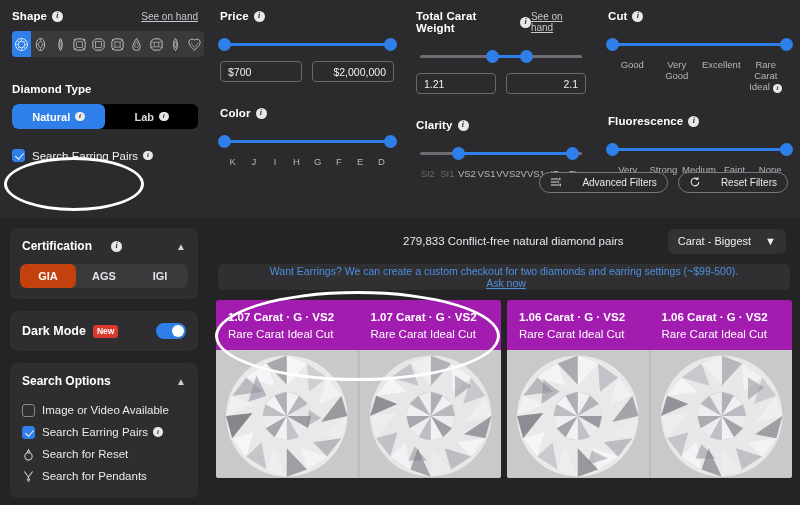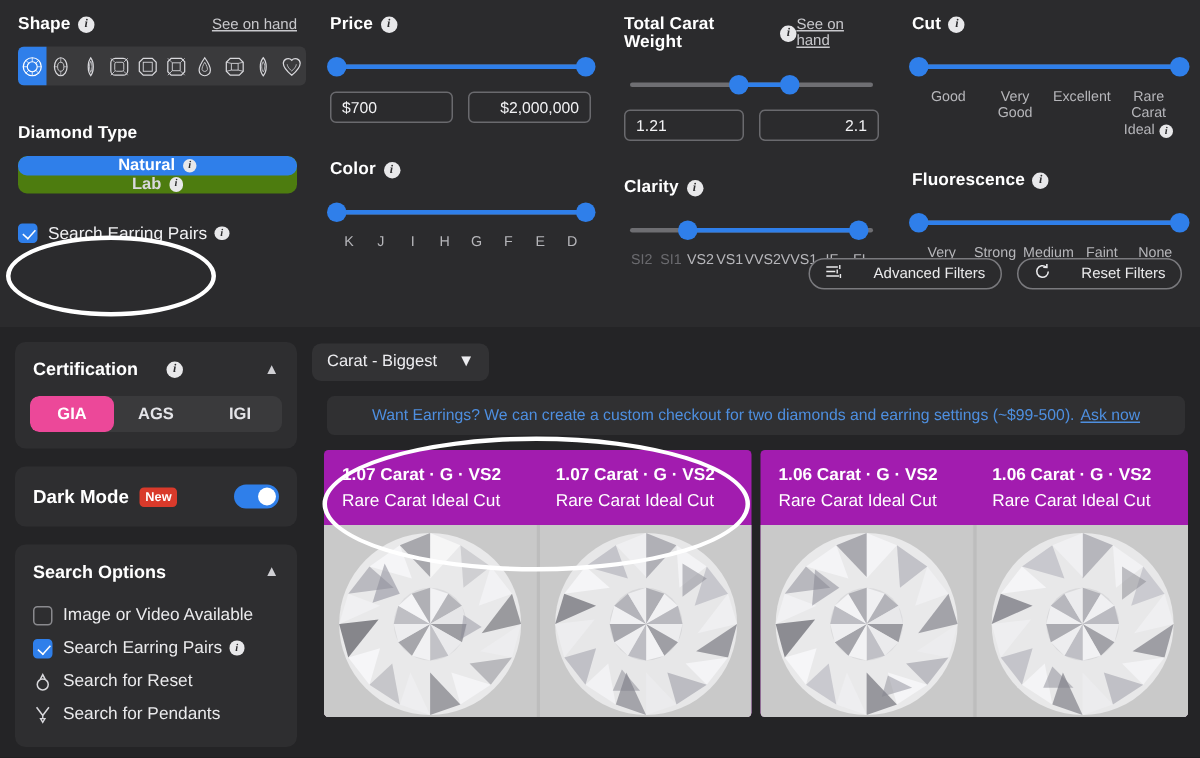--- a/index.html
+++ b/index.html
@@ -71,22 +71,22 @@
   .numrow { display:flex; gap:10px; margin-top:9px; }
   .numbox {
     flex:1; height:21px; border:1px solid #6a6a6e; border-radius:4px;
     background:#2b2b2d; color:#f2f2f4; font-size:10.5px;
     display:flex; align-items:center; padding:0 7px;
   }
   .numbox.right { justify-content:flex-end; }
 
   
   .seg {
-    margin-top:9px; display:flex; background:#4d7c0f; border-radius:6px;
-    overflow:hidden; height:25px; width:186px;flex-direction:column;
+    margin-top:9px; display:flex; background:#000000; border-radius:6px;
+    overflow:hidden; height:25px; width:186px;
   }
   .seg > div {
     flex:1; display:flex; align-items:center; justify-content:center; gap:5px;
     font-size:11px; color:#d8d8dc; cursor:pointer; font-weight:bold;
   }
   .seg > div.sel { background:#2f7fea; color:#fff; border-radius:6px; }
 
   
   .chk-row { display:flex; align-items:center; gap:7px; margin-top:20px; }
   .chkbox {
@@ -122,21 +122,21 @@
   .card-hd .lt { display:flex; align-items:center; gap:19px; }
   .chev { color:#d0d0d4; font-size:10px; }
   .card-bd { padding:0 10px 11px 10px; }
   .cert-seg {
     display:flex; background:#3a3a3c; border-radius:6px; overflow:hidden; height:24px;
   }
   .cert-seg > div {
     flex:1; display:flex; align-items:center; justify-content:center;
     font-size:11px; color:#e4e4e8; font-weight:bold; cursor:pointer;
   }
-  .cert-seg > div.sel { background:#ec4899; color:#fff; border-radius:6px; }
+  .cert-seg > div.sel { background:#c2410c; color:#fff; border-radius:6px; }
 
   .dm-row {
     display:flex; align-items:center; justify-content:space-between;
     padding:12px; 
   }
   .dm-lt { display:flex; align-items:center; gap:7px; }
   .dm-title { font-size:12.5px; color:#fff; font-weight:bold; }
   .newbadge {
     background:#d93a2b; color:#fff; font-size:8.5px; font-weight:bold;
     border-radius:3px; padding:1.5px 4px;
@@ -160,21 +160,21 @@
   }
   .res-count { font-size:11.5px; color:#e8e8ec; margin-left:195px; }
   .sortsel {
     display:flex; align-items:center; gap:14px;
     background:#323234; border-radius:6px; height:25px; padding:0 10px;
     font-size:11px; color:#ededf0; cursor:pointer;
   }
   .banner {
     margin:0 10px; height:26px; background:#303032; border-radius:5px;
     display:flex; align-items:center; justify-content:center;
-    font-size:10.5px; color:#4e8fe0;
+    font-size:10.5px; color:#4e8fe0;flex-direction:column;
   }
   .banner a { color:#4e8fe0; text-decoration:underline; margin-left:4px; }
   .grid {
     display:grid; grid-template-columns:repeat(2, 1fr); gap:6px;
     padding:10px 8px 0 8px;
   }
   .pair { background:#a21caf; border-radius:3px; overflow:hidden; }
   .pair-hd { display:flex; }
   .pcell { flex:1; padding:11px 10px 10px 12px; }
   .pline1 { font-size:11.5px; color:#fff; font-weight:bold; margin-bottom:5px; white-space:nowrap;}
@@ -517,20 +517,21 @@
               </svg>
           </span>
           <span class="opt-label">Search for Pendants</span>
         </div>
       </div>
     </div>
   </div>
 
   <div class="results">
     <div class="res-hd">
+      <div class="res-count">279,833 Conflict-free natural diamond pairs</div>
       <div class="sortsel">
         <span>Carat - Biggest</span>
         <span>▼</span>
       </div>
     </div>
 
     <div class="banner">
       <span>Want Earrings? We can create a custom checkout for two diamonds and earring settings (~$99-500).</span>
       <a href="#">Ask now</a>
     </div>

